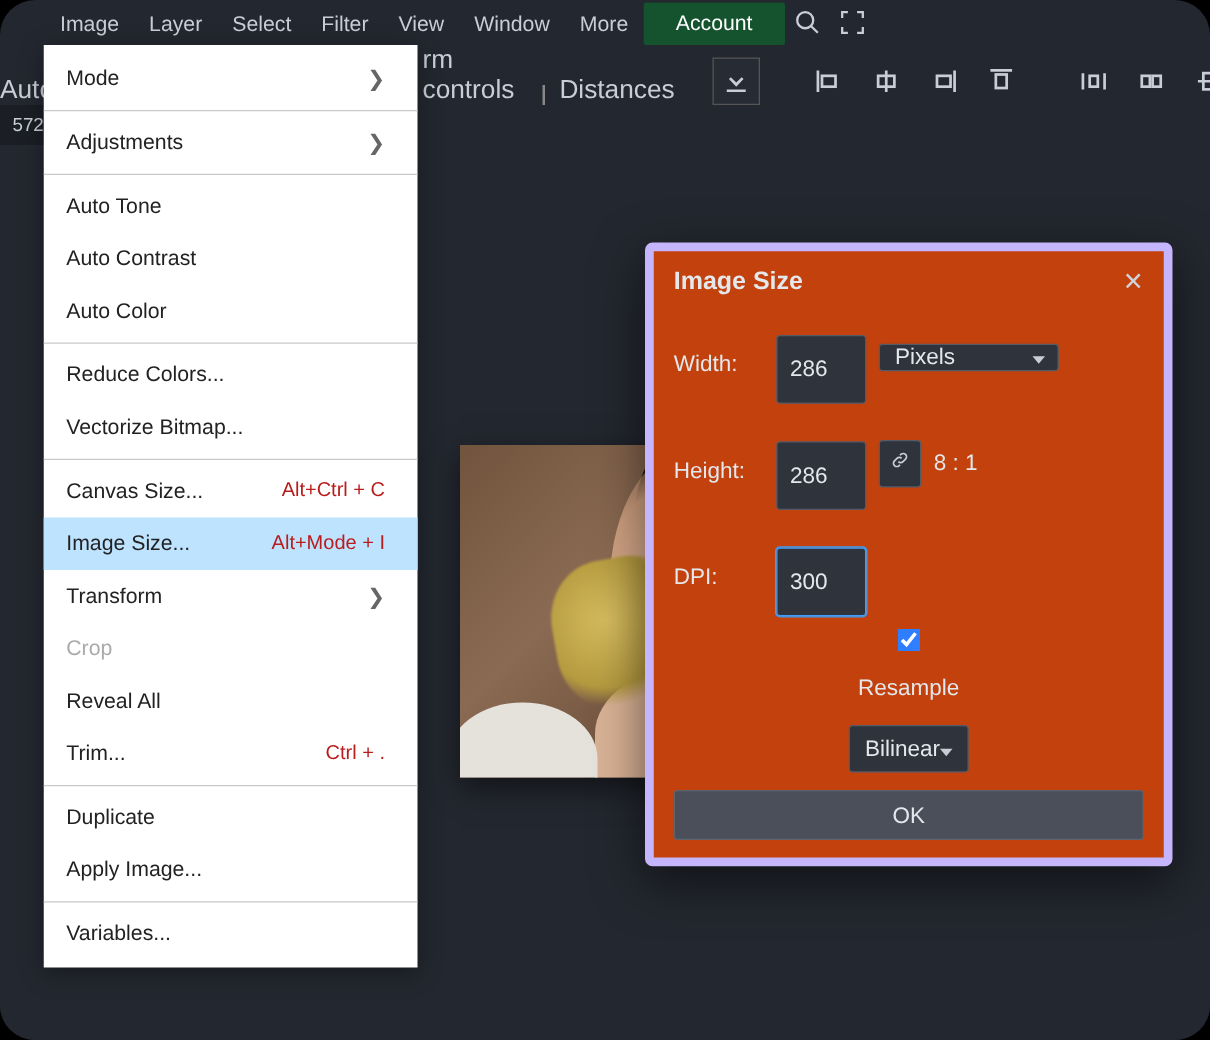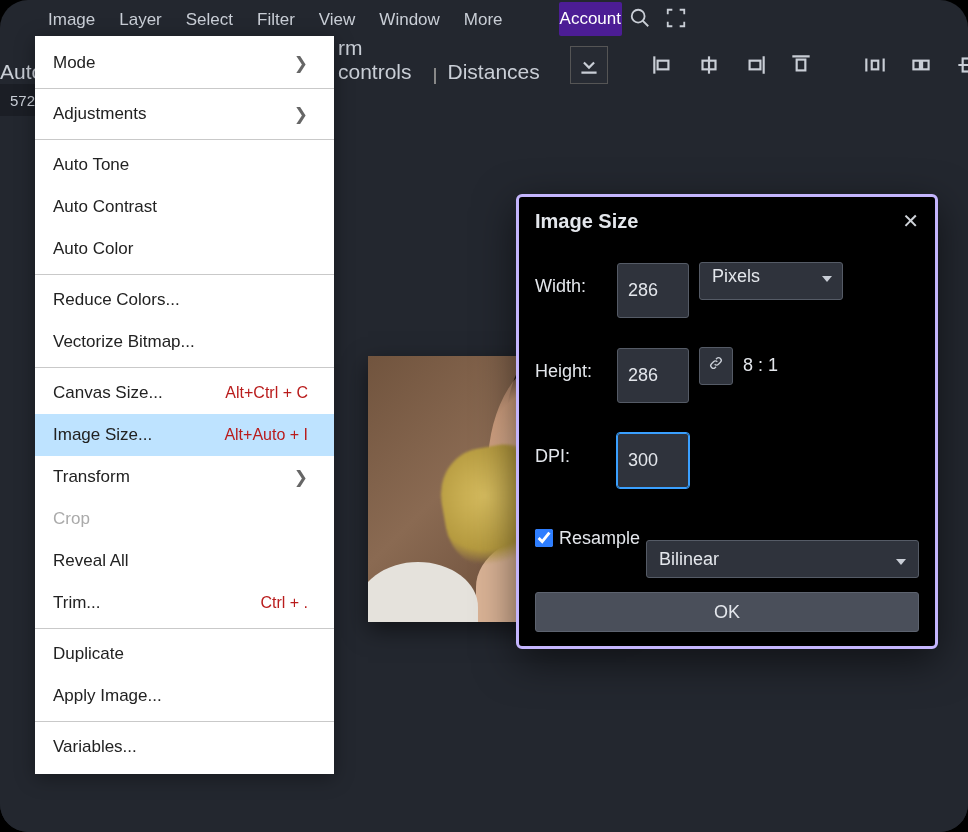--- a/index.html
+++ b/index.html
@@ -2,21 +2,21 @@
 <html><head>
 <meta charset="utf-8">
 <style>
   * { box-sizing: border-box; margin: 0; padding: 0; font-family: -apple-system, BlinkMacSystemFont, "Segoe UI", Arial, sans-serif; }
   body { width: 968px; height: 832px; background: #000; overflow: hidden; position: relative; }
   .app { width: 968px; height: 832px; background: #23272f; border-radius: 28px; overflow: hidden; position: relative; }
 
   
   .menubar { height: 36px; display: flex; align-items: flex-end; padding: 0 4px 0 36px; gap: 0; color: #c9ced6; font-size: 17px; }
   .menubar .menu-item { padding: 6px 12px; cursor: pointer; border-radius: 2px; }
-  .menubar .menu-item.account { background: #4c1d95; color: #fff; padding: 7px 1px; margin-left: 44px; }
+  .menubar .menu-item.account { background: #14532d; color: #fff; padding: 7px 26px; }
   .menubar .icon-btn { width: 36px; height: 36px; display: flex; align-items: center; justify-content: center; color: #c9ced6; }
   .menubar svg { width: 22px; height: 22px; }
 
   
   .toolbar { height: 48px; display: flex; align-items: flex-end; color: #c9ced6; font-size: 21px; padding: 0 0 0 0; gap: 12px; position: relative; }
   .toolbar .left-stub { width: 28px; text-align: right; padding-right: 0; position: absolute; left: 0;}
   .toolbar .controls-label { margin-left: 338px; }
   .toolbar .checkbox { width: 16px; height: 16px; border: 1px solid #888; background: transparent; margin-left: 10px; }
   .toolbar .tool-icons { display: flex; gap: 8px; margin-left: 18px; align-items: center;}
   .toolbar .tool-icons .ti { width: 38px; height: 38px; display:flex; align-items:center; justify-content:center; color:#c9ced6; }
@@ -40,36 +40,36 @@
   
   .dropdown { position: absolute; left: 35px; top: 36px; width: 299px; background: #fff; color: #222; font-size: 17px; box-shadow: 0 4px 18px rgba(0,0,0,0.35); padding: 6px 0; z-index: 50;}
   .dropdown .dd-item { padding: 10px 26px 10px 18px; display:flex; align-items:center; justify-content:space-between; cursor:pointer; min-height: 42px; text-align: right;}
   .dropdown .dd-item.highlight { background: #bee3ff; }
   .dropdown .dd-item.disabled { color: #aaa; cursor: default;}
   .dropdown .dd-sep { height: 1px; background: #c9c9c9; margin: 4px 0; }
   .dropdown .dd-item .shortcut { color: #b91c1c; font-size: 16px; }
   .dropdown .dd-item .chev { color: #666; }
 
   
-  .dialog { position: absolute; left: 516px; top: 194px; width: 422px; background: #000000; border: 3px solid #c4b5fd; border-radius: 6px; box-shadow: 0 12px 40px rgba(0,0,0,0.55); z-index: 60; color: #e4e7ec; font-size: 18px;}
+  .dialog { position: absolute; left: 516px; top: 194px; width: 422px; background: #c2410c; border: 7px solid #c4b5fd; border-radius: 6px; box-shadow: 0 12px 40px rgba(0,0,0,0.55); z-index: 60; color: #e4e7ec; font-size: 18px;}
   .dialog .titlebar { display:flex; align-items:center; justify-content:space-between; padding: 12px 16px 10px 16px; font-weight: bold; font-size: 20px;}
   .dialog .close { cursor:pointer; color:#d0d4da; font-weight:normal;}
   .dialog .body { padding: 0 16px 14px 16px; }
   .dialog .info { padding: 4px 0 14px 4px; font-size: 18px; }
   .dialog .row { display:flex; align-items:center; gap: 10px; margin-bottom: 10px; }
   .dialog .row .lbl { width: 72px; margin-top: 11px; }
   .dialog .row input[type=text] { width: 72px; height: 55px; background: #2f333c; border:1px solid #555b66; color:#e4e7ec; font-size:18px; padding: 12px 10px; border-radius:3px;margin-top:20px; }
   .dialog .row input.active { border: 1px solid #3aa0ff; outline: 1px solid #3aa0ff; }
-  .dialog .row .select { flex: 0 0 144px; height: 38px; background: #2f333c; border:1px solid #555b66; border-radius:3px; display:flex; align-items:flex-end; justify-content:space-between; padding: 0 10px 12px 12px;}
+  .dialog .row .select { flex: 0 0 144px; height: 22px; background: #2f333c; border:1px solid #555b66; border-radius:3px; display:flex; align-items:flex-end; justify-content:space-between; padding: 0 10px 0 12px;}
   .dialog .row .select.small { flex-basis: 144px; }
   .dialog .row .link-box { width: 34px; height: 38px; background:#2f333c; border:1px solid #555b66; border-radius:3px; display:flex; align-items:center; justify-content:center;}
   .dialog .row .ratio { }
-  .dialog .resample-row { display:flex; align-items:center; gap:6px; margin: 6px 0 14px 0;}
+  .dialog .resample-row { display:flex; align-items:center; gap:19px; margin: 6px 0 14px 0; flex-direction: column;}
   .dialog .resample-row input[type=checkbox]{ width:18px; height:18px; accent-color:#2e7eff;}
-  .dialog .resample-row .select { flex: 1 1 auto; height: 38px; background:#2f333c; border:1px solid #555b66; border-radius:3px; display:flex; align-items:center; justify-content:space-between; padding:10px 12px;margin-top:42px;}
+  .dialog .resample-row .select { flex: 1 1 auto; height: 38px; background:#2f333c; border:1px solid #555b66; border-radius:3px; display:flex; align-items:center; justify-content:space-between; padding:10px 12px;}
   .dialog .ok-btn { width: 100%; height: 40px; background:#4a4f5a; border:1px solid #5d636f; color:#e4e7ec; font-size:18px; border-radius:3px; cursor:pointer;}
   .dialog svg { width: 16px; height:16px; }
 
   .chev-down::after { content:''; display:inline-block; width:0; height:0; border-left:5px solid transparent; border-right:5px solid transparent; border-top:6px solid #c9ced6; }
 </style>
 </head>
 <body>
 
 <div class="app">
 
@@ -195,21 +195,21 @@
     <div class="dd-item">
         <span>Vectorize Bitmap...</span>
       </div>
     <div class="dd-sep"></div>
     <div class="dd-item">
       <span>Canvas Size...</span>
       <span class="shortcut">Alt+Ctrl + C</span>
     </div>
     <div class="dd-item highlight">
       <span>Image Size...</span>
-      <span class="shortcut">Alt+Auto + I</span>
+      <span class="shortcut">Alt+Mode + I</span>
     </div>
     <div class="dd-item">
       <span>Transform</span>
       <span class="chev">❯</span>
     </div>
     <div class="dd-item disabled">
         <span>Crop</span>
       </div>
     <div class="dd-item">
         <span>Reveal All</span>

